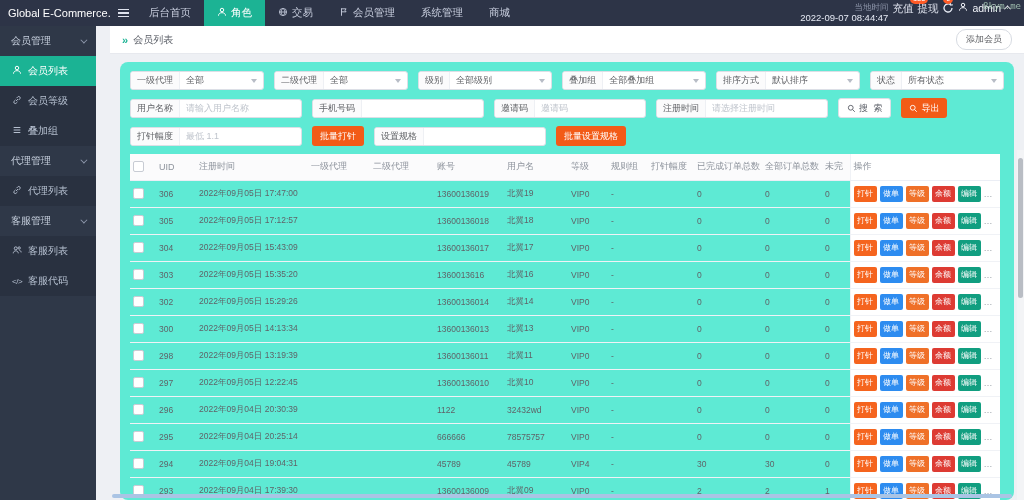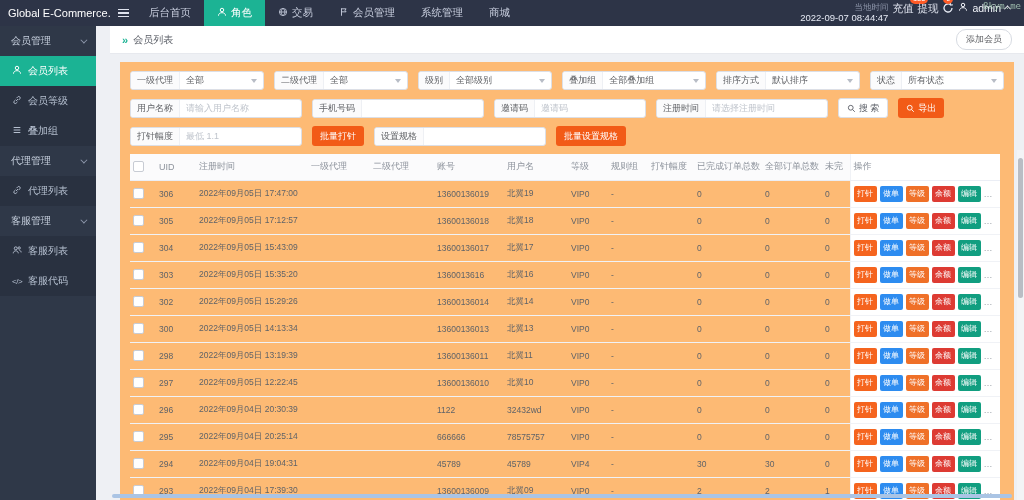--- a/index.html
+++ b/index.html
@@ -37,31 +37,31 @@
   .code-glyph { font-size:8px; letter-spacing:-0.5px; }
 
   
   .main { position:absolute; top:26px; left:110px; right:0; bottom:0; background:#eef0f4; overflow:hidden; }
   .breadcrumb-bar { height:28px; background:#fff; border-bottom:1px solid #e7e9ee; display:flex; align-items:center; padding:0 12px; }
   .crumb-arrow { color:#1cb394; font-size:11px; margin-right:5px; font-weight:bold; }
   .crumb-title { font-size:10px; color:#5a5e66; }
   .add-btn { margin-left:auto; background:#fff; border:1px solid #d7dbe2; border-radius:10px; font-size:9px; color:#606266; padding:3px 9px; cursor:pointer; }
 
   .content { position:absolute; top:28px; left:10px; right:10px; bottom:0; padding-top:8px; }
-  .card { background:#fdba74; border-radius:0; height:100%; padding:9px 10px 0; overflow:hidden; position:relative; }
+  .card { background:#5eead4; border-radius:8px; height:100%; padding:9px 10px 0; overflow:hidden; position:relative; }
 
   
   .f-row { display:flex; gap:10px; margin-bottom:8px; align-items:center; }
   .ig { display:flex; height:19px; border:1px solid #dcdfe6; border-radius:3px; background:#fff; font-size:9px; overflow:hidden; cursor:pointer; }
   .ig-label { padding:0 6px; display:flex; align-items:center; color:#606266; background:#fbfbfc; border-right:1px solid #eef0f4; white-space:nowrap; }
   .ig-value { padding:0 6px; display:flex; align-items:center; color:#606266; flex:1; white-space:nowrap; }
   .ph { color:#bfc4cc; }
   .caret { margin-left:auto; width:0; height:0; border-left:3.5px solid transparent; border-right:3.5px solid transparent; border-top:4px solid #b8bdc6; }
   .w136{width:136px} .w146{width:146px} .w172{width:172px} .w130{width:152px}
-  .btn { height:20px; border:none; border-radius:3px; font-size:9px; display:flex; align-items:center; gap:3px; padding:0 8px; cursor:pointer; font-family:Liberation Serif, serif; }
+  .btn { height:20px; border:none; border-radius:3px; font-size:9px; display:flex; align-items:center; gap:3px; padding:0 8px; cursor:pointer; font-family:Liberation Mono, monospace; }
   .btn-orange { background:#f25b17; color:#fff; }
   .btn-plain { background:#fff; color:#5a5e66; border:1px solid #dcdfe6; }
   .btn svg { width:9px; height:9px; }
 
   
   table { width:870px; border-collapse:collapse; table-layout:fixed; margin-top:4px; }
   th { height:26px; font-weight:normal; font-size:9px; color:#8d939c; text-align:left; padding:0 3px; border-bottom:1px solid #ebeef5; background:#fbfbfc; white-space:nowrap; overflow:hidden; }
   td { height:27px; font-size:8.5px; color:#5f6368; padding:0 3px; border-bottom:1px solid #f0f2f6; white-space:nowrap; overflow:hidden; }
   .cb { width:11px; height:11px; border:1px solid #c8ccd4; border-radius:2px; display:inline-block; background:#fff; vertical-align:middle; cursor:pointer; }
   .ops { background:#fff; box-shadow:-5px 0 8px rgba(0,0,0,.06); border-left:1px solid #f0f2f6; }

